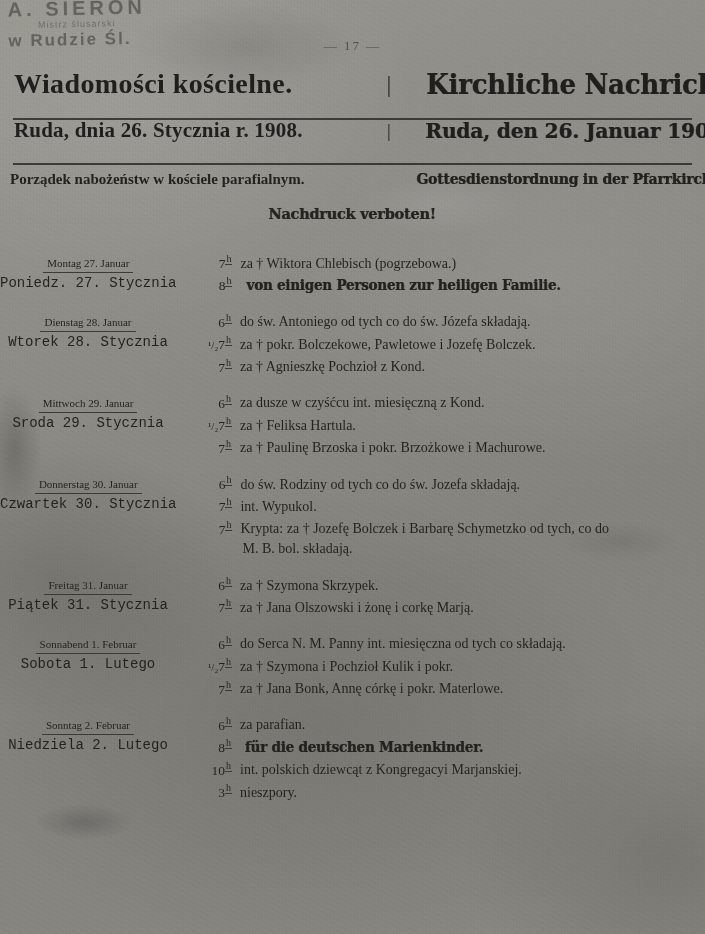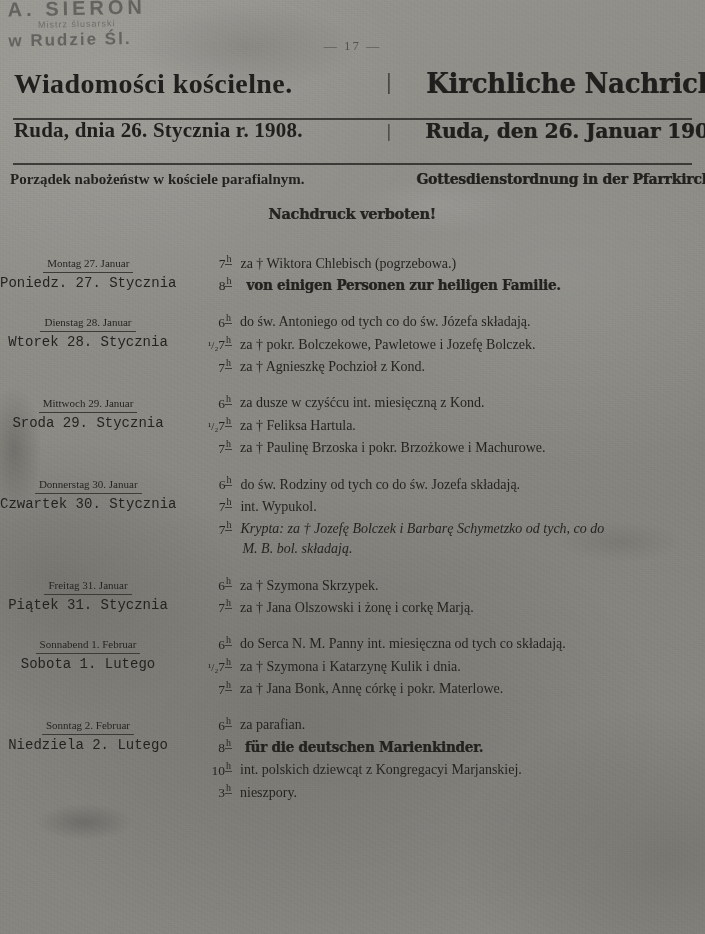--- a/index.html
+++ b/index.html
@@ -81,21 +81,21 @@
     z-index: 4;
   }
 
   
   .masthead {
     position: absolute;
     top: 68px;
     left: 14px;
     width: 677px;
     display: flex;
-    align-items: flex-start;
+    align-items: center;
     z-index: 4;
   }
   .masthead .pl {
     flex: 0 0 345px;
     font-size: 28px;
     font-weight: 700;
     letter-spacing: .4px;
     color: #1d1c1a;
     white-space: nowrap;
   }
@@ -265,21 +265,20 @@
   .svc .time .frac {
     font-size: 11px;
   }
   .svc .txt {
     flex: 1;
     font-size: 14px;
     color: #201f1c;
   }
   .svc .txt.justify {
     text-align: justify;
-    font-style: italic;
   }
   .svc .txt .cont {
     display: block;
     padding-left: 2px;
   }
   .svc.de .txt { font-weight: 700; letter-spacing: -0.1px; }
 </style>
 </head>
 <body>
 
@@ -418,21 +417,21 @@
             <div><span class="de-day">Sonnabend 1. Februar</span></div>
             <div class="pl-day">Sobota 1. Lutego</div>
           </div>
           <div class="day-items">
             <div class="svc">
               <div class="time">6<span class="h">h</span></div>
               <div class="txt">do Serca N. M. Panny int. miesięczna od tych co składają.</div>
             </div>
             <div class="svc">
               <div class="time"><span class="frac">¹/₂</span>7<span class="h">h</span></div>
-              <div class="txt">za † Szymona i Katarzynę Kulik i dnia.</div>
+              <div class="txt">za † Szymona i Pochzioł Kulik i pokr.</div>
             </div>
             <div class="svc">
               <div class="time">7<span class="h">h</span></div>
               <div class="txt">za † Jana Bonk, Annę córkę i pokr. Materlowe.</div>
             </div>
           </div>
         </div>
         <div class="day-block">
           <div class="day-names">
             <div><span class="de-day">Sonntag 2. Februar</span></div>

